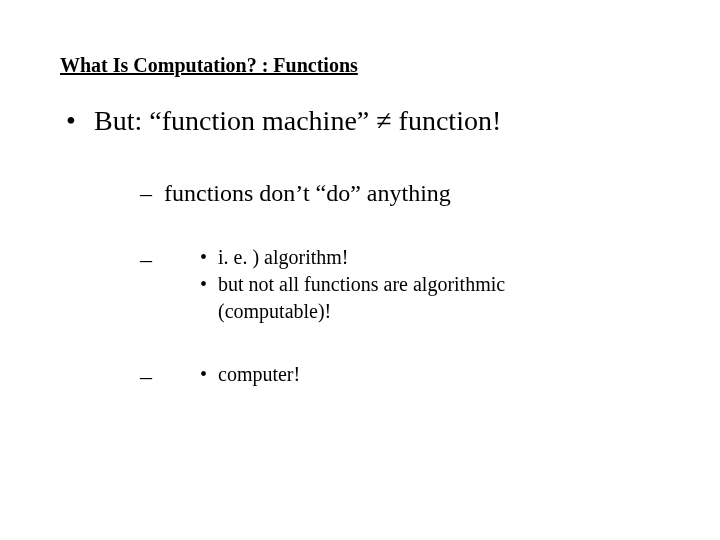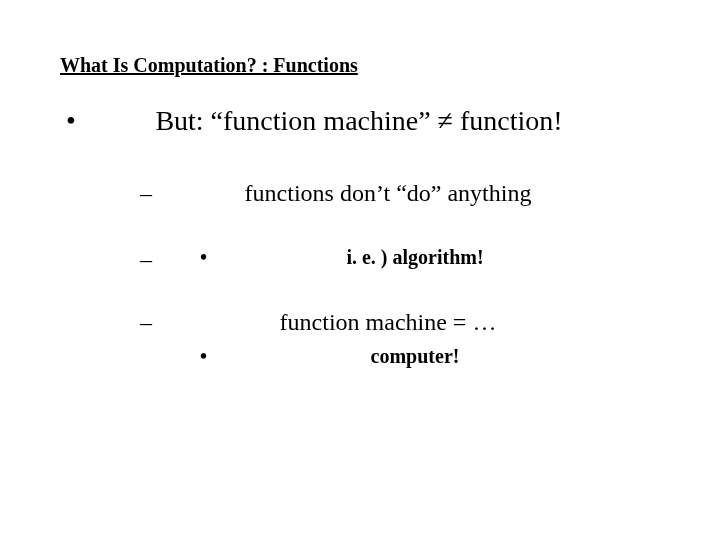--- a/index.html
+++ b/index.html
@@ -28,21 +28,20 @@
     list-style: none;
     padding: 0;
     margin: 0;
   }
   ul.level1 > li {
     font-size: 28px;
     line-height: 1.25;
     margin: 0 0 40px 0;
     padding-left: 34px;
     position: relative;
-    text-align: center;
   }
   ul.level1 > li::before {
     content: "•";
     position: absolute;
     left: 6px;
     top: 0;
     font-size: 28px;
   }
   ul.level2 {
     list-style: none;
@@ -60,21 +59,20 @@
     content: "–";
     position: absolute;
     left: 34px;
     top: 0;
     font-size: 24px;
   }
   ul.level3 {
     list-style: none;
     padding: 0;
     margin: 6px 0 0 0;
-    font-weight: bold;
   }
   ul.level3 > li {
     font-size: 20px;
     line-height: 1.35;
     margin: 0;
     padding-left: 54px;
     position: relative;
   }
   ul.level3 > li::before {
     content: "•";
@@ -100,25 +98,27 @@
       <ul class="level2" style="margin-top:40px;">
         <li>
           <span>functions don’t “do” anything</span>
         </li>
 
         <li class="sub-after">
           <ul class="level3">
             <li class="tight">
               <span>i. e. )  algorithm!</span>
             </li>
+            <li>
+              <span>but not all functions are algorithmic (computable)!</span>
+            </li>
           </ul>
         </li>
 
         <li style="margin-bottom:4px;">
-          <span>function machine = …</span>
           <ul class="level3">
             <li>
               <span>computer!</span>
             </li>
           </ul>
         </li>
       </ul>
     </li>
   </ul>
 

